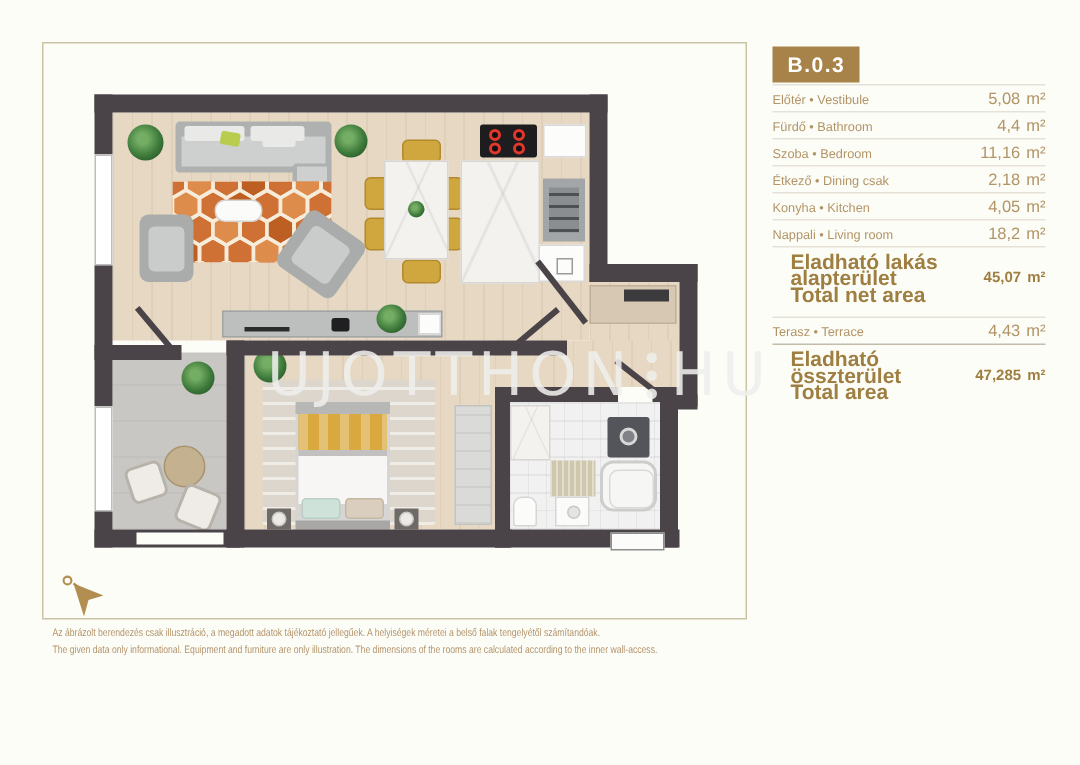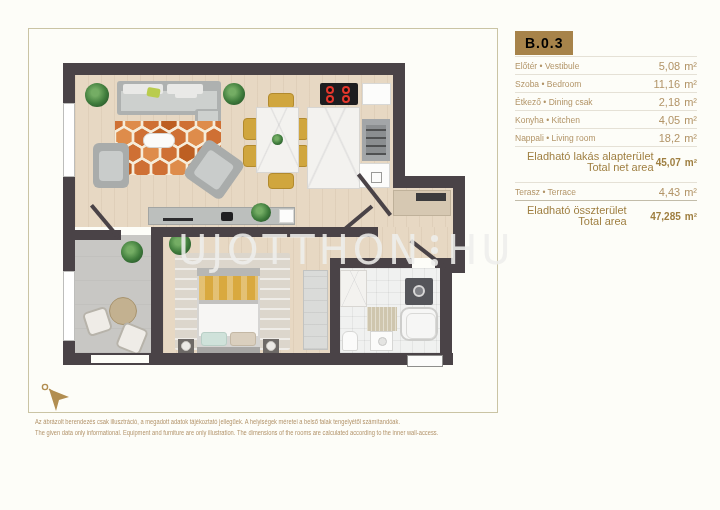--- a/index.html
+++ b/index.html
@@ -41,27 +41,27 @@
   .washer{background:#54555a;border-radius:2px;}
   .tub{background:#f6f6f5;border:2px solid #cdcdcb;border-radius:9px;box-sizing:border-box;}
   .tubin{border:1px solid #d9d9d7;border-radius:6px;}
   .mat{background:#cfc6ae;background-image:repeating-linear-gradient(90deg,rgba(255,255,255,.4) 0 1px,transparent 1px 4px);}
   .fixture{background:#fbfbfa;border:1px solid #d6d6d4;box-sizing:border-box;}
   
   .watermark{left:178px;top:227px;display:flex;align-items:center;gap:9px;color:rgba(238,238,236,.88);font-size:40px;letter-spacing:4px;font-family:"DejaVu Sans",sans-serif;font-weight:400;z-index:6;}
   .wmdots{display:flex;flex-direction:column;gap:5px;}
   .wmdot{width:7px;height:7px;border-radius:50%;background:rgba(238,238,236,.88);}
   
-  .badge{left:515px;top:31px;background:#a7834a;color:#000000;font-weight:bold;font-size:14px;letter-spacing:1px;padding:4px 10px 4px 10px;}
-  .rows{left:515px;top:56px;width:182px;text-align:right;}
+  .badge{left:515px;top:31px;background:#a7834a;color:#ffffff;font-weight:bold;font-size:14px;letter-spacing:1px;padding:4px 10px 4px 10px;}
+  .rows{left:515px;top:56px;width:182px;}
   .trow{display:flex;justify-content:space-between;align-items:center;padding:3px 0 2px 0;border-top:1px solid #e5e1d6;font-size:8.5px;color:#b29467;}
   .tval{font-size:11px;color:#b29467;}
   .unit{margin-left:4px;}
   .sumrow{display:flex;justify-content:space-between;align-items:center;border-top:1px solid #e5e1d6;padding:4px 0 3px 0;}
-  .sumlabels div{font-size:11px;font-weight:normal;color:#9f7f41;line-height:11px;padding-left:12px;}
+  .sumlabels div{font-size:14px;font-weight:bold;color:#9f7f41;line-height:11px;padding-left:12px;}
   .sumval{font-size:10px;font-weight:bold;color:#9f7f41;}
   .dark-top{border-top:1px solid #c2bca9;}
   
   .disclaimer{left:35px;top:417px;color:#b3946b;font-size:7.2px;line-height:10.5px;white-space:nowrap;transform:scaleX(.8);transform-origin:0 0;}
 </style>
 </head>
 <body>
 
 <div class="abs frame"></div>
 
@@ -249,20 +249,24 @@
 </svg>
 
 <div class="abs badge">B.0.3</div>
 
 <div class="abs rows">
   <div class="trow">
     <span>Előtér • Vestibule</span>
     <span class="tval"><span>5,08</span><span class="unit">m²</span></span>
   </div>
   <div class="trow">
+    <span>Fürdő • Bathroom</span>
+    <span class="tval"><span>4,4</span><span class="unit">m²</span></span>
+  </div>
+  <div class="trow">
     <span>Szoba • Bedroom</span>
     <span class="tval"><span>11,16</span><span class="unit">m²</span></span>
   </div>
   <div class="trow">
     <span>Étkező • Dining csak</span>
     <span class="tval"><span>2,18</span><span class="unit">m²</span></span>
   </div>
   <div class="trow">
     <span>Konyha • Kitchen</span>
     <span class="tval"><span>4,05</span><span class="unit">m²</span></span>

